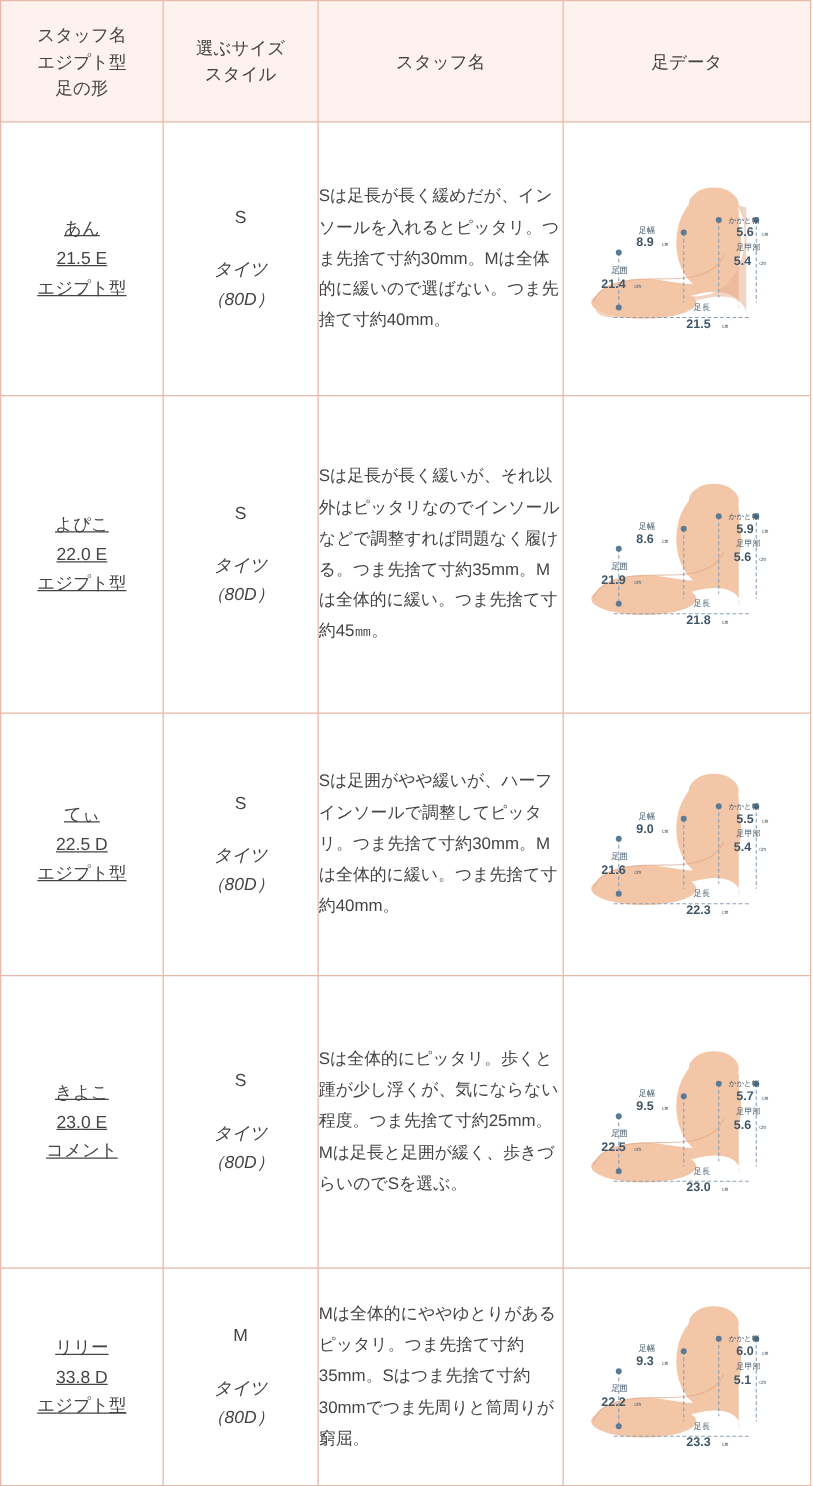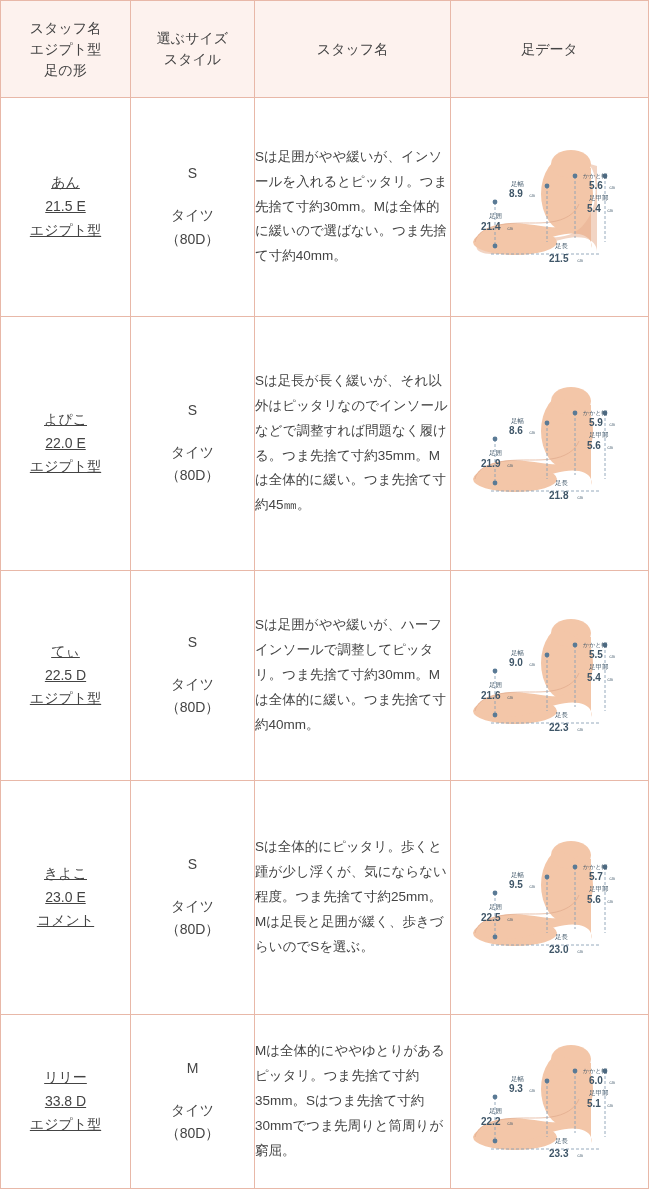--- a/index.html
+++ b/index.html
@@ -50,21 +50,21 @@
     color: #444;
     text-decoration: underline;
   }
   td.size-cell {
     text-align: center;
     font-size: 14px;
     line-height: 1.7;
     color: #444;
   }
   td.size-cell .sz-main { display: block; margin-bottom: 18px; }
-  td.size-cell .sz-style { display: block; }
+  td.size-cell .sz-style { display: block; font-style: italic; }
   td.comment-cell {
     font-size: 13.5px;
     line-height: 1.85;
     color: #444;
     padding: 10px 12px;
     text-align: left;
     vertical-align: middle;
   }
   td.data-cell {
     text-align: left;
@@ -120,21 +120,21 @@
         <td class="name-cell">
           <div>あん</div>
           <div>21.5 E</div>
           <div>エジプト型</div>
         </td>
         <td class="size-cell">
           <span class="sz-main">S</span>
           <span class="sz-style">タイツ</span>
           <span class="sz-style">（80D）</span>
         </td>
-        <td class="comment-cell">Sは足囲がやや緩いが、インソールを入れるとピッタリ。つま先捨て寸約30mm。Mは全体的に緩いので選ばない。つま先捨て寸約40mm。</td>
+        <td class="comment-cell">Sは足長が長く緩めだが、インソールを入れるとピッタリ。つま先捨て寸約30mm。Mは全体的に緩いので選ばない。つま先捨て寸約40mm。</td>
         <td class="data-cell">
           <div class="foot-fig">
             <svg width="190" height="130" viewBox="0 0 190 130" xmlns="http://www.w3.org/2000/svg">
               <g>
                 <path d="M96 18 C112 16 128 26 130 46 C132 62 124 74 116 80 C108 86 96 86 86 84 C74 82 60 80 48 82 C36 84 28 88 24 92 C20 96 22 102 30 104 C44 108 66 106 82 100 C98 94 112 90 124 92 C134 94 138 100 136 106 L136 26 Z" fill="#f3c6a8"></path>
                 <path d="M128 20 C140 22 142 40 140 56 C138 72 130 84 120 90 C110 96 96 96 84 94 C70 92 56 92 44 94 C32 96 24 100 22 104 C20 108 26 112 36 112 C54 112 76 108 92 102 C108 96 120 94 130 96 C138 98 142 104 142 110 L142 24 Z" fill="#e8b091" opacity="0.55"></path>
                 <ellipse cx="60" cy="100" rx="42" ry="13" fill="#f3c6a8"></ellipse>
                 <ellipse cx="112" cy="52" rx="26" ry="38" fill="#f3c6a8"></ellipse>
                 <ellipse cx="116" cy="22" rx="20" ry="14" fill="#f3c6a8"></ellipse>
                 <path d="M20 100 C22 90 34 84 50 82 C66 80 84 82 96 80 C110 78 120 72 124 62" stroke="#e0a98c" stroke-width="1" fill="none" opacity="0.7"></path>

